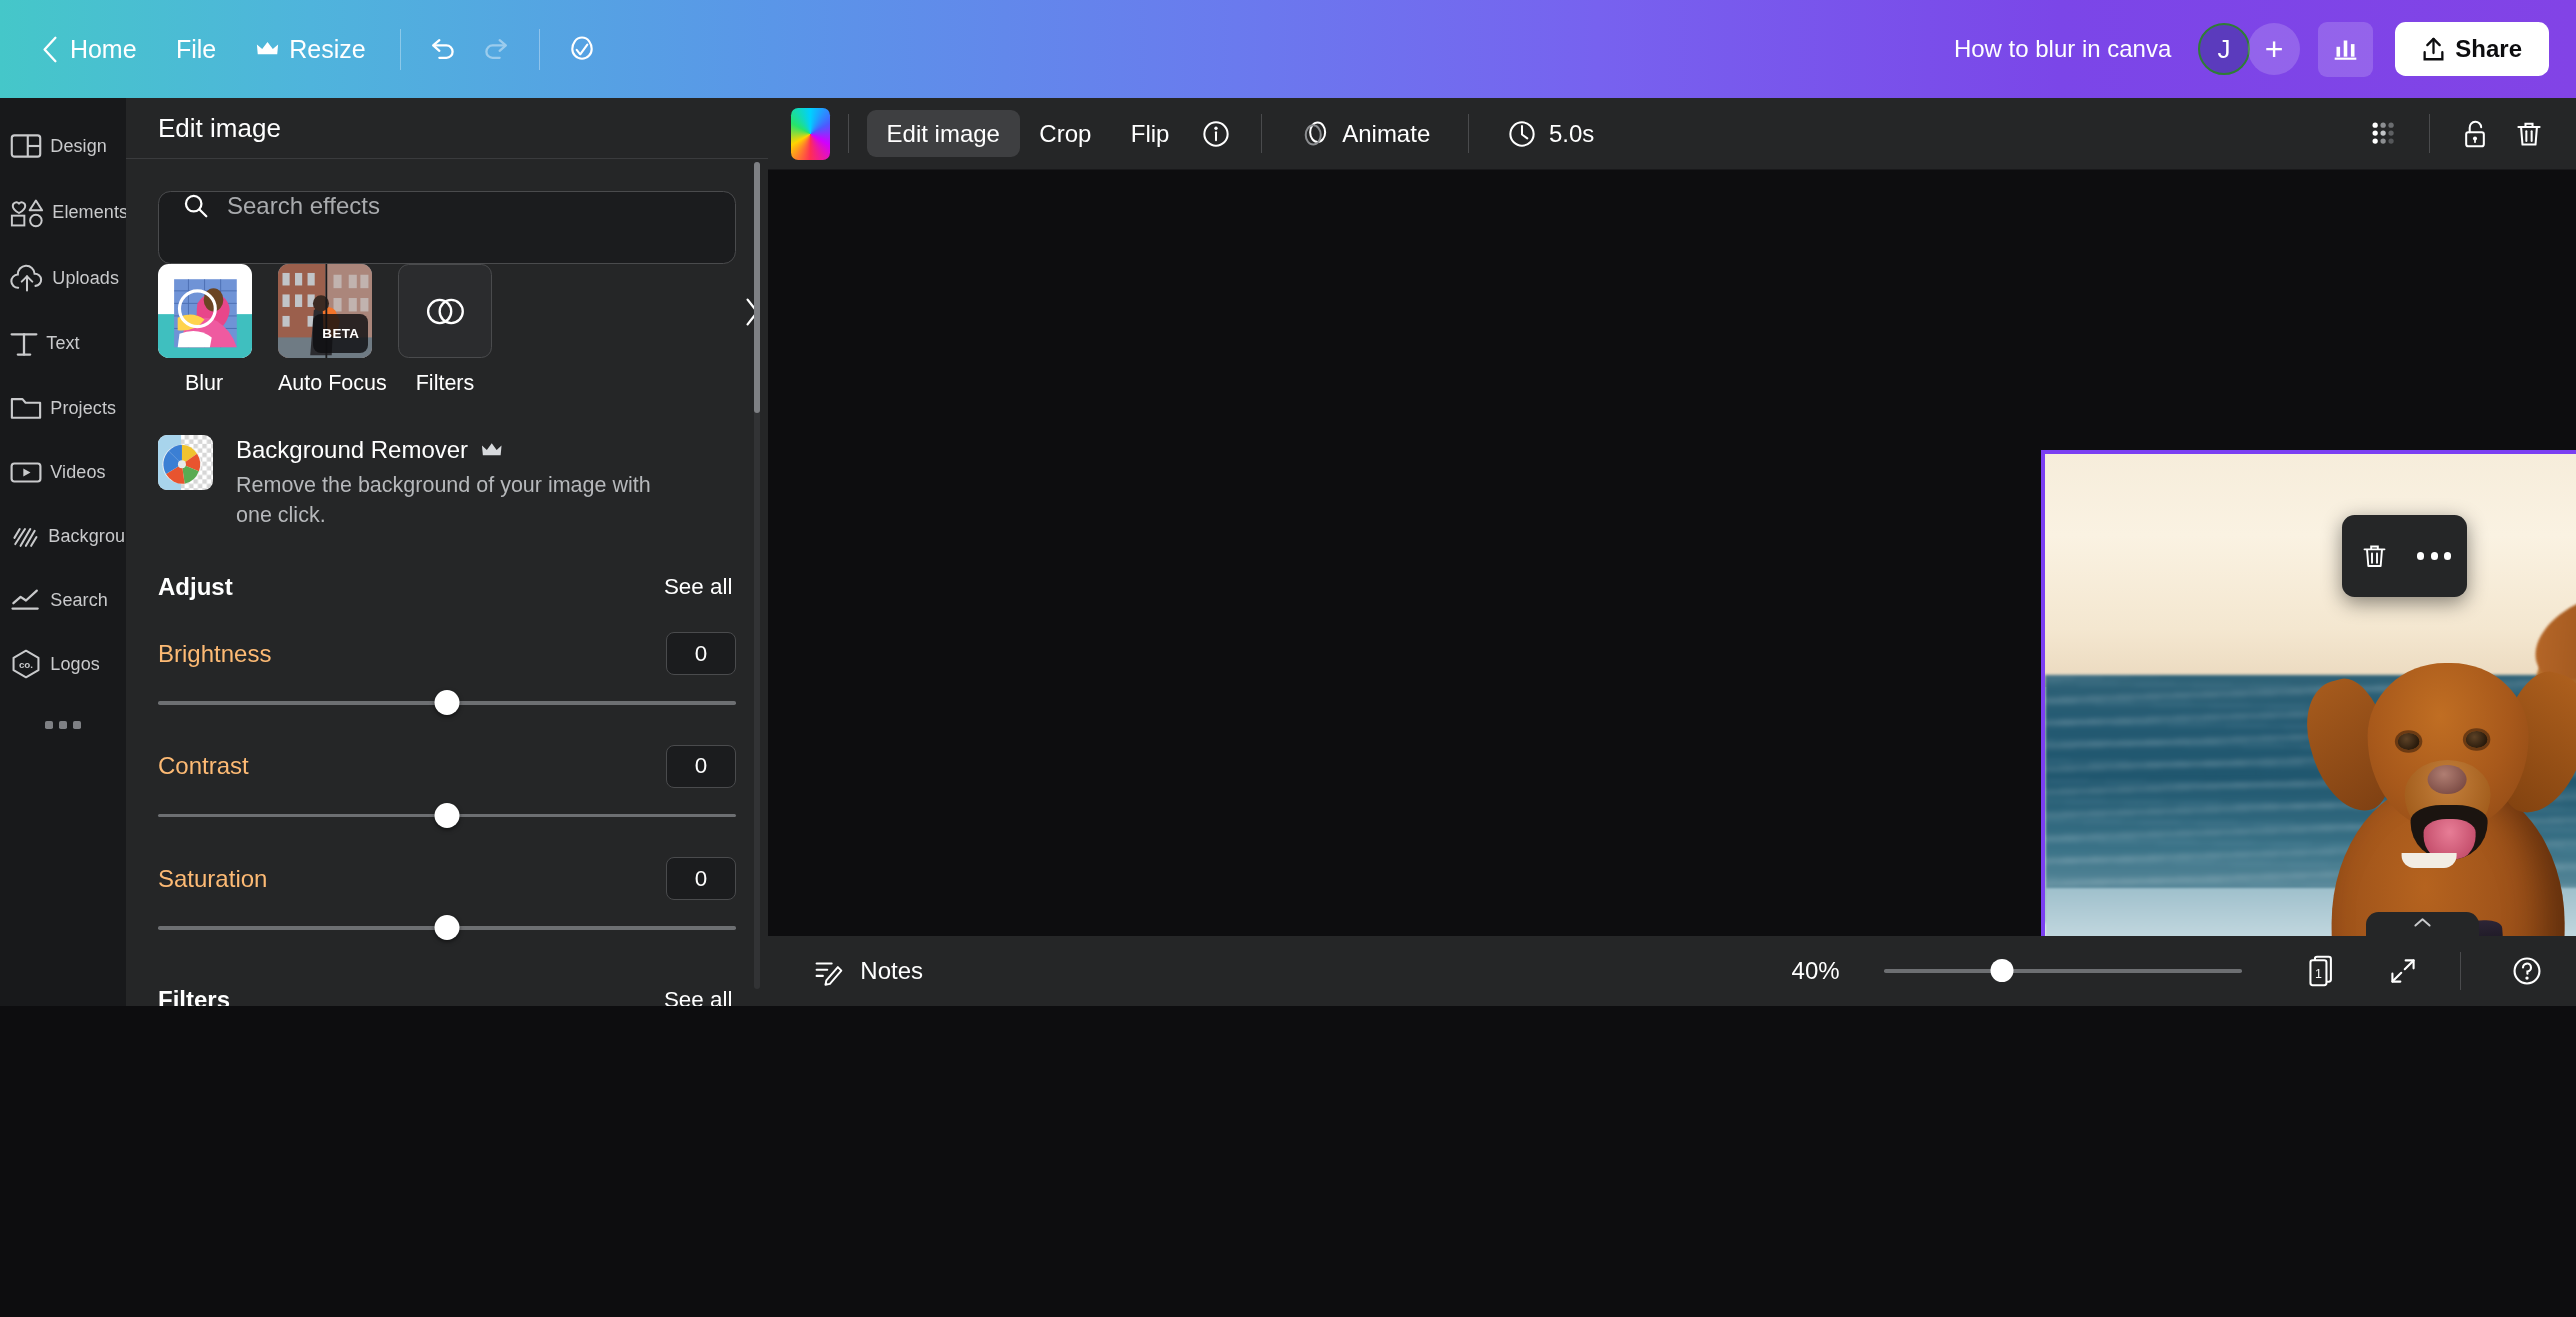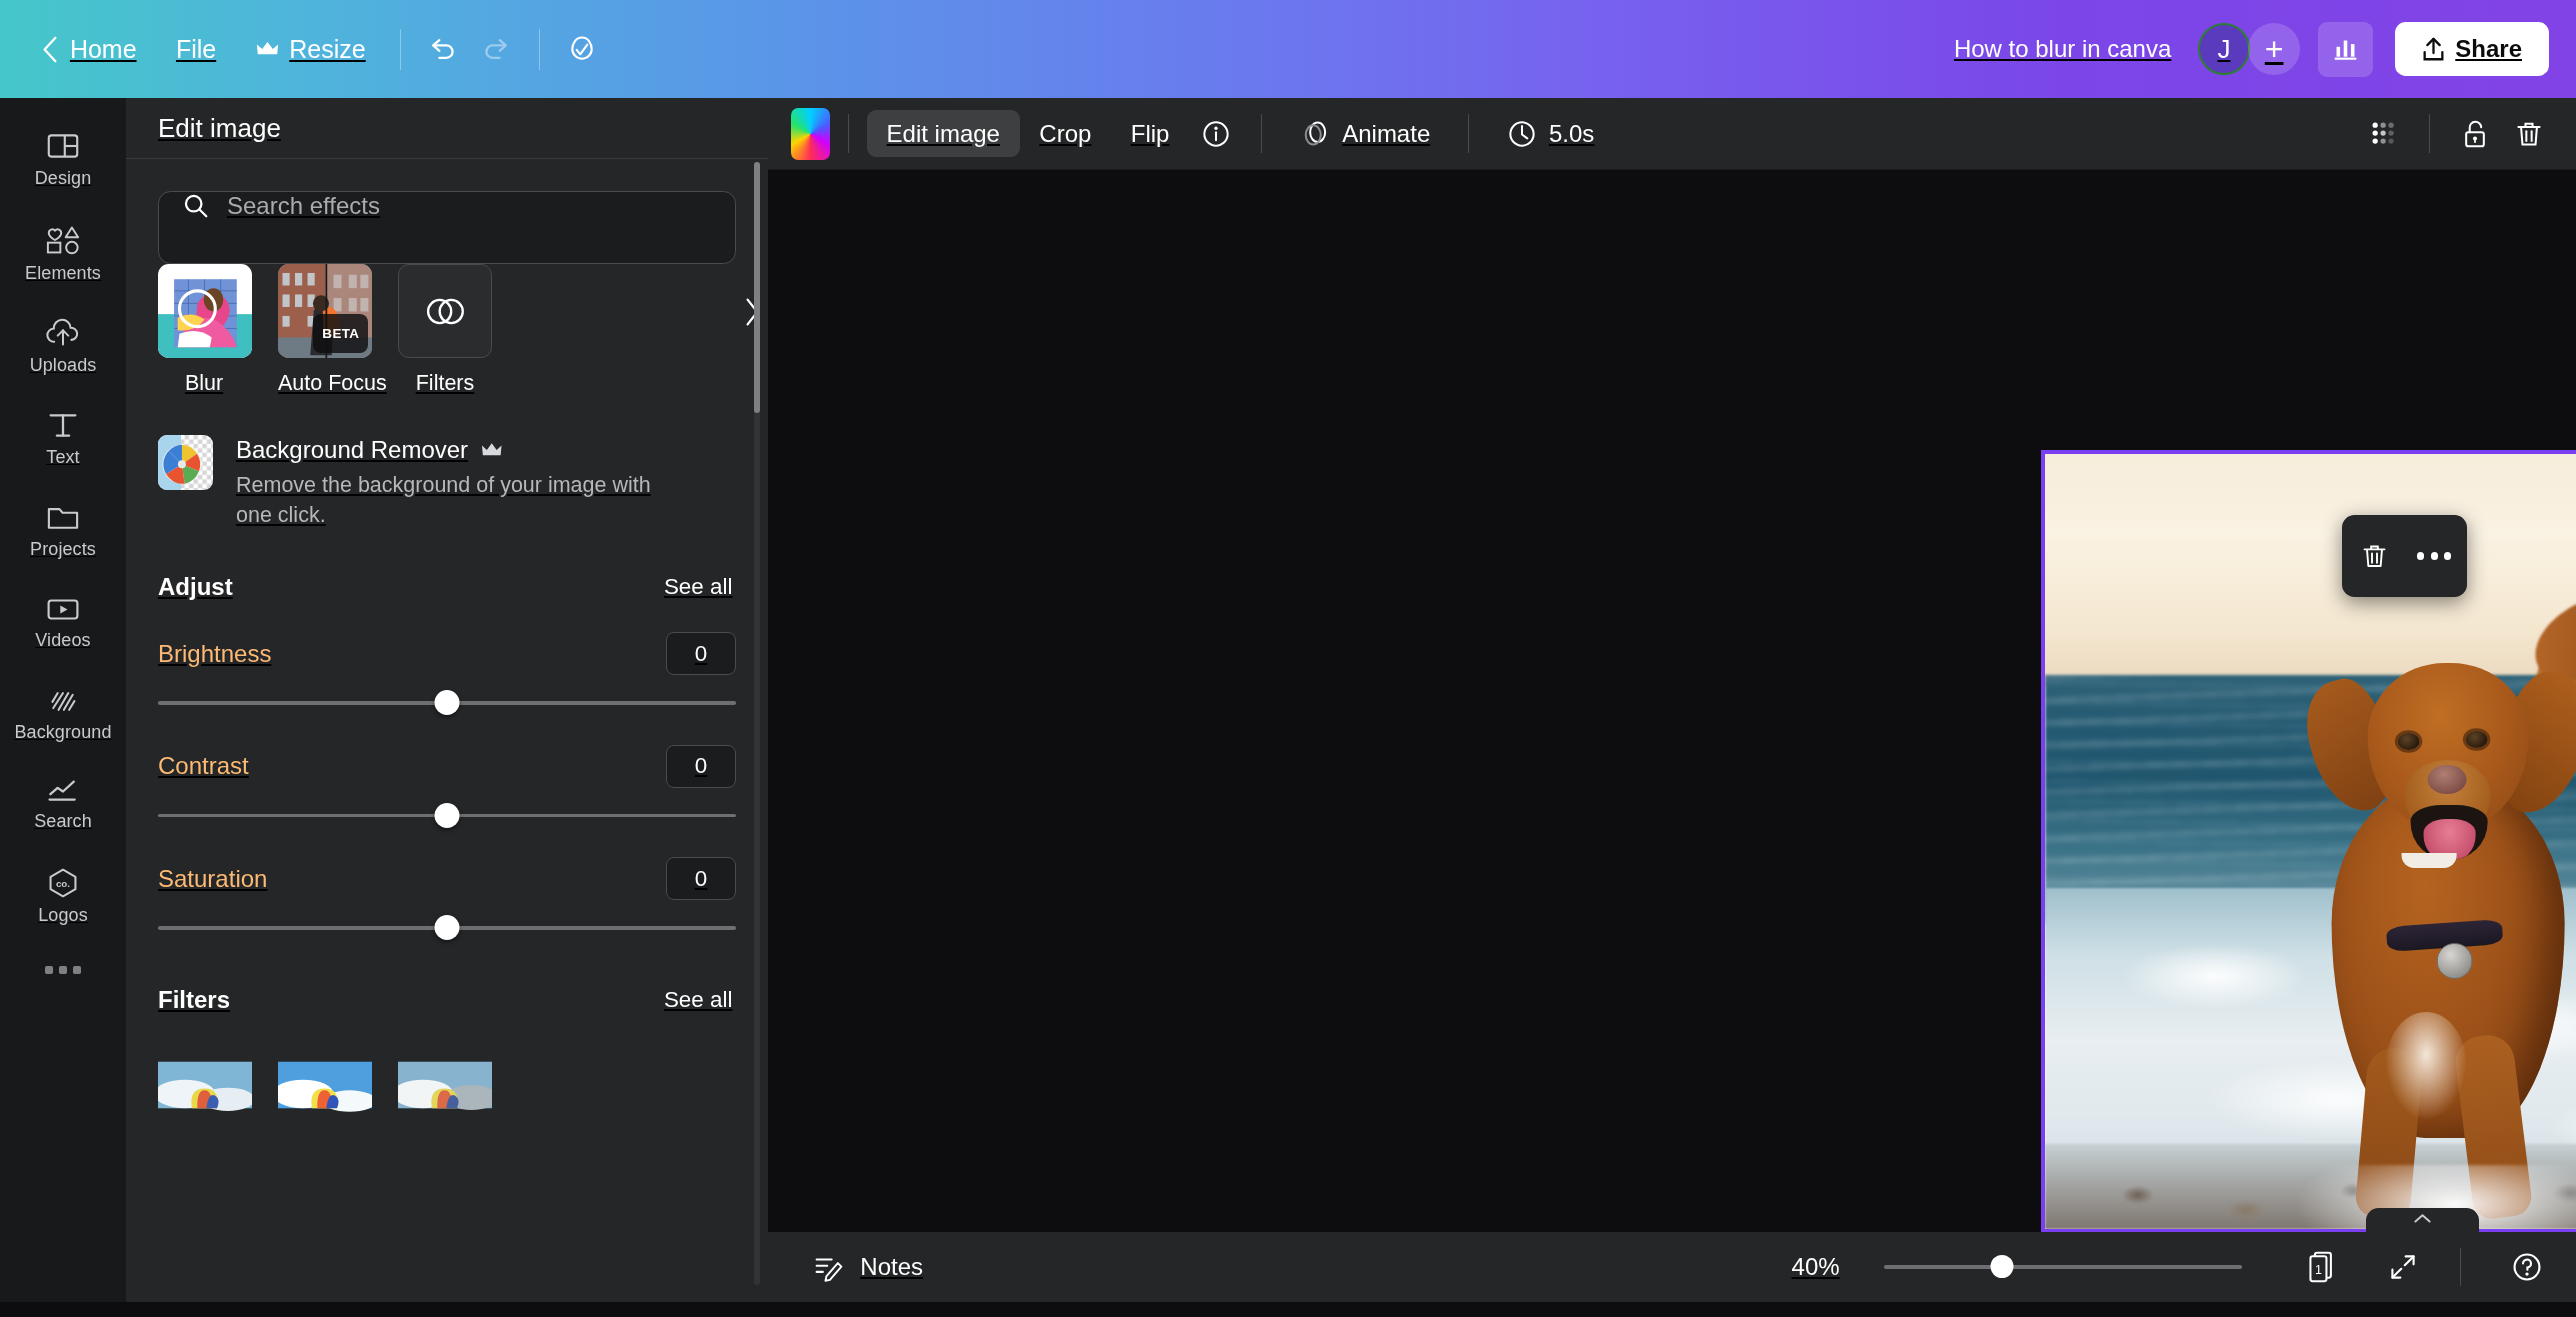--- a/index.html
+++ b/index.html
@@ -3,21 +3,21 @@
 <meta charset="utf-8">
 <style>
   * { box-sizing: border-box; margin: 0; padding: 0; }
   html, body {
     width: 2576px; height: 1318px;
     background: #0d0d0f;
     font-family: "Liberation Sans", sans-serif;
     overflow: hidden;
     -webkit-font-smoothing: antialiased;
   }
-  #app { position: relative; width: 2576px; height: 1302px; display: flex; flex-direction: column; text-decoration: underline; }
+  #app { position: relative; width: 2576px; height: 1006px; display: flex; flex-direction: column; }
 
   
   .header {
     height: 98px; flex: 0 0 98px;
     background: linear-gradient(90deg,#45c7c9 0%, #4fb4dc 12%, #5a96e8 30%, #6a7aee 48%, #7762ef 62%, #7b46e8 80%, #8243e6 100%);
     display: flex; align-items: center;
     padding: 0 27px 0 21.5px;
     position: relative; z-index: 40;
   }
   .hdr-left { display: flex; align-items: center; gap: 0px; }
@@ -62,21 +62,21 @@
   .body { flex: 1; display: flex; min-height: 0; position: relative; }
 
   
   .rail {
     width: 126px; flex: 0 0 126px; background: #18191b;
     display: flex; flex-direction: column; align-items: center;
     padding-top: 19.7px; overflow: hidden;
   }
   .rail-item {
     width: 110px; padding: 12.5px 0 10.7px; border-radius: 10.7px;
-    display: flex; flex-direction: column; align-items: center; gap: 6.3px;
+    display: flex; flex-direction: row; align-items: center; gap: 6.3px;
     cursor: pointer; margin-bottom: 11.6px;
   }
   .rail-label { color: #c9cacc; font-size: 18px; letter-spacing: 0.1px; }
   .rail-more { margin-top: 5.4px; cursor: pointer; padding: 12.5px; border-radius: 9px; }
   .dots3 { display: grid; grid-template-columns: repeat(3,8px); gap: 6.3px; }
   .dots3 i { width: 8px; height: 8px; border-radius: 1.8px; background: #7e8084; display: block; }
 
   
   .panel {
     width: 642px; flex: 0 0 642px; background: #252627;

